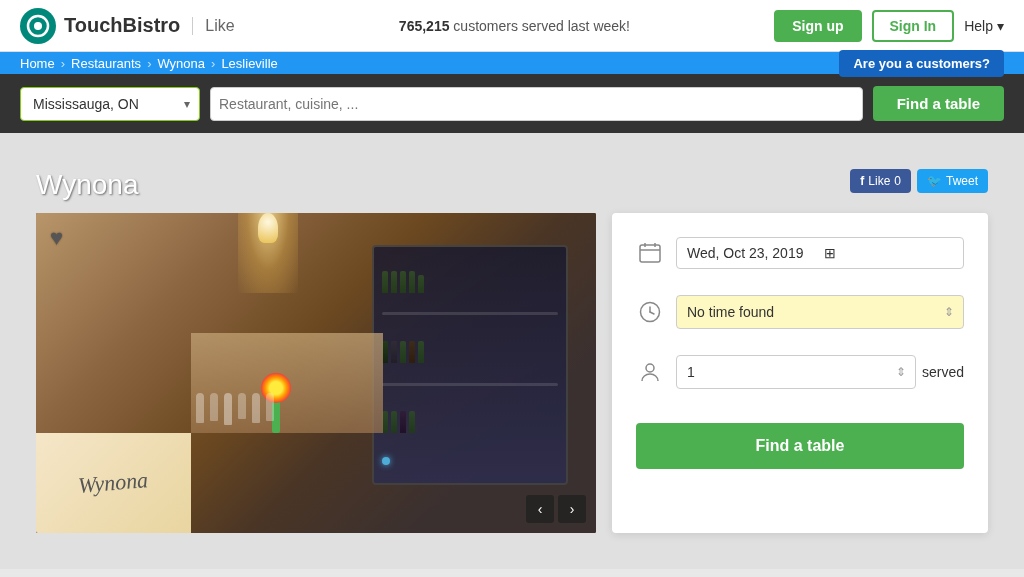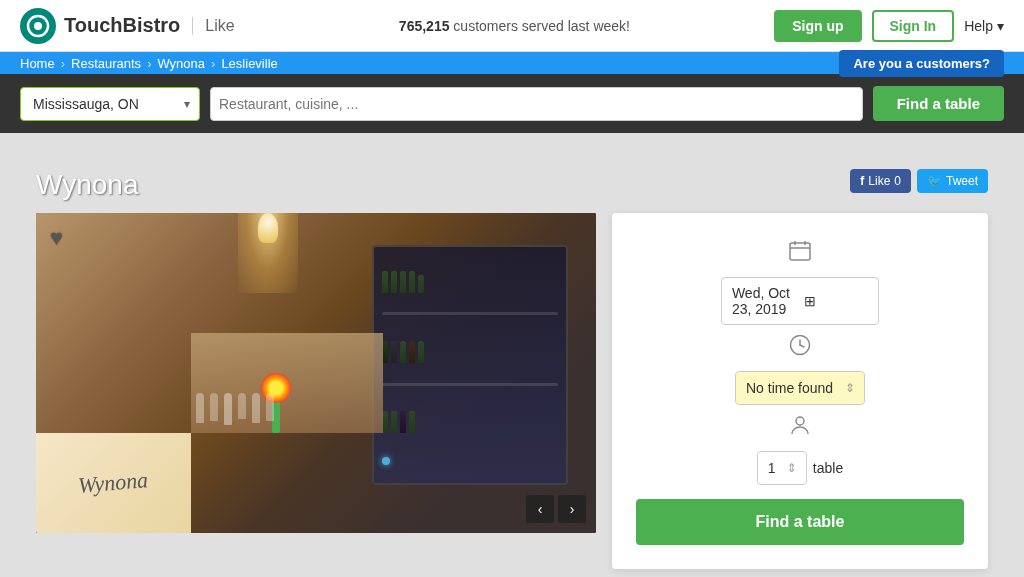--- a/index.html
+++ b/index.html
@@ -346,23 +346,22 @@
     }
     .booking-title {
       font-size: 22px;
       color: #2196f3;
       margin-bottom: 20px;
       font-weight: 400;
     }
     .booking-field {
       display: flex;
       align-items: center;
-      margin-bottom: 6px;
+      margin-bottom: 26px;
       gap: 12px;
-      flex-direction: column;
     }
     .field-icon {
       width: 28px;
       height: 28px;
       display: flex;
       align-items: center;
       justify-content: center;
       color: #888;
       font-size: 18px;
       flex-shrink: 0;
@@ -645,21 +644,21 @@
           <div class="people-select-wrapper">
             <select class="people-select">
               <option value="1">1</option>
               <option value="2">2</option>
               <option value="3">3</option>
               <option value="4">4</option>
               <option value="5">5</option>
               <option value="6">6</option>
             </select>
           </div>
-          <span class="people-label">table</span>
+          <span class="people-label">served</span>
         </div>
       </div>
 
       
       <button class="btn-find-table-main">Find a table</button>
     </div>
 
   </div>
 </div>
 

